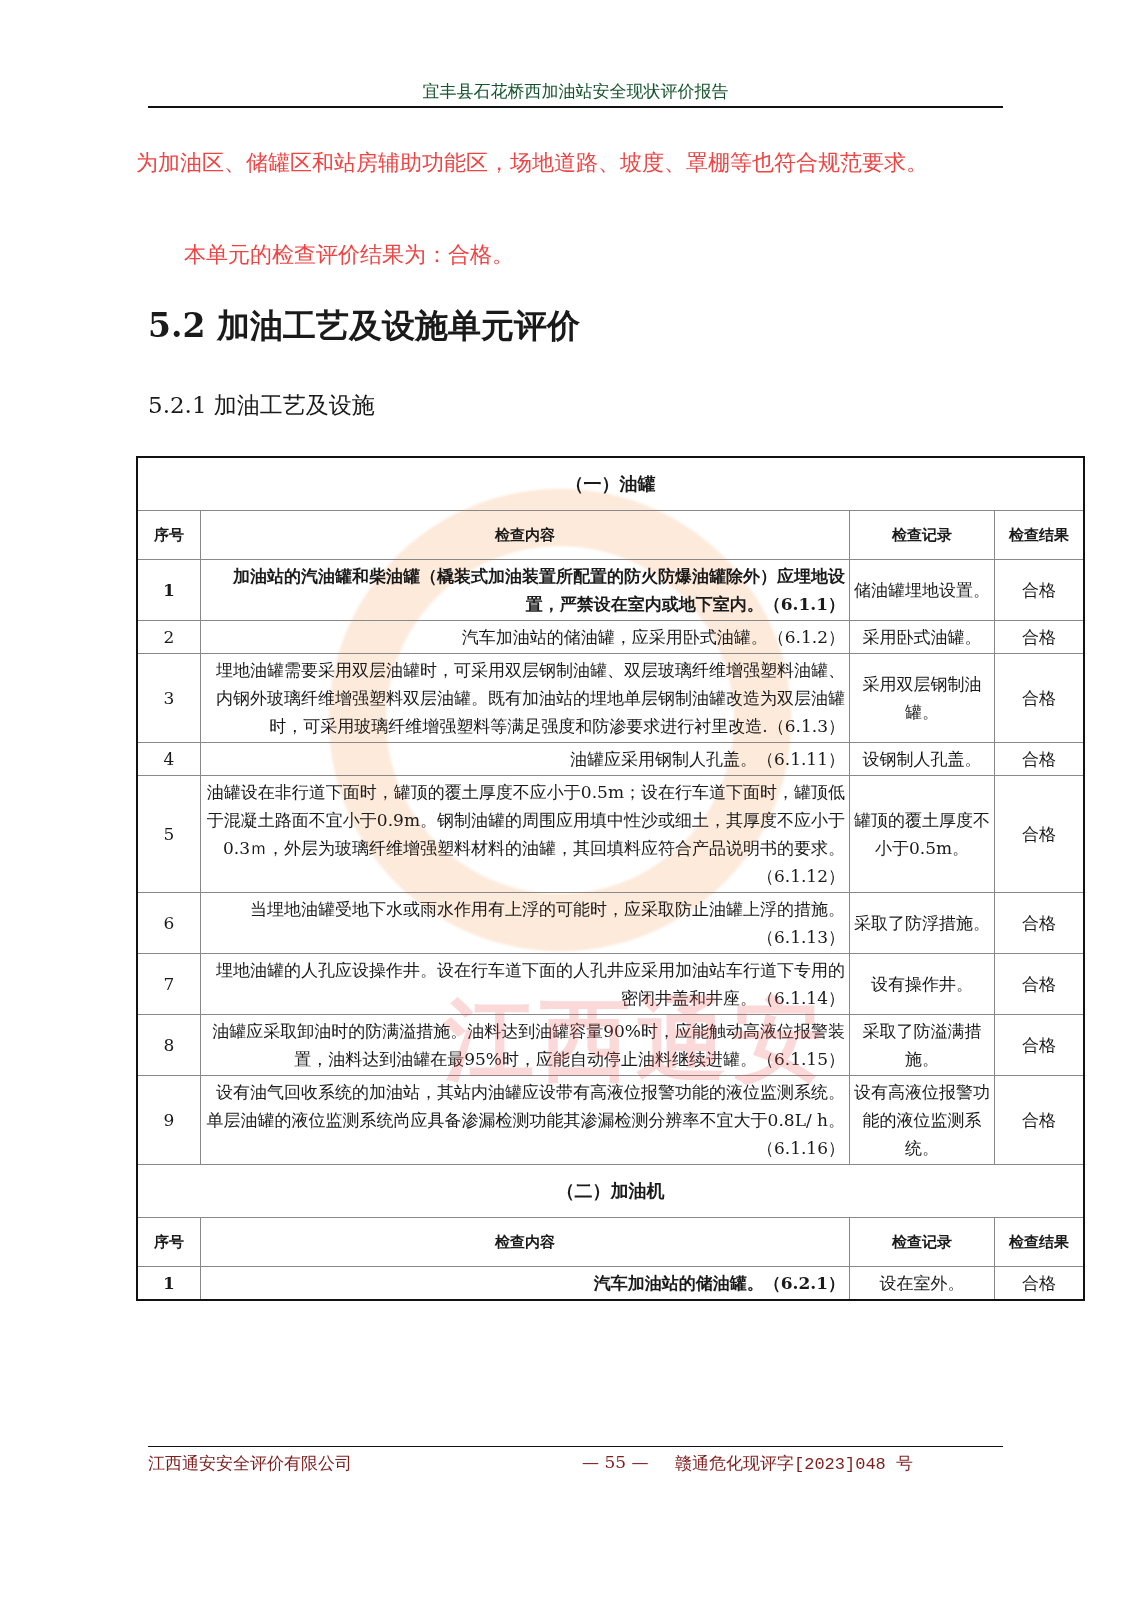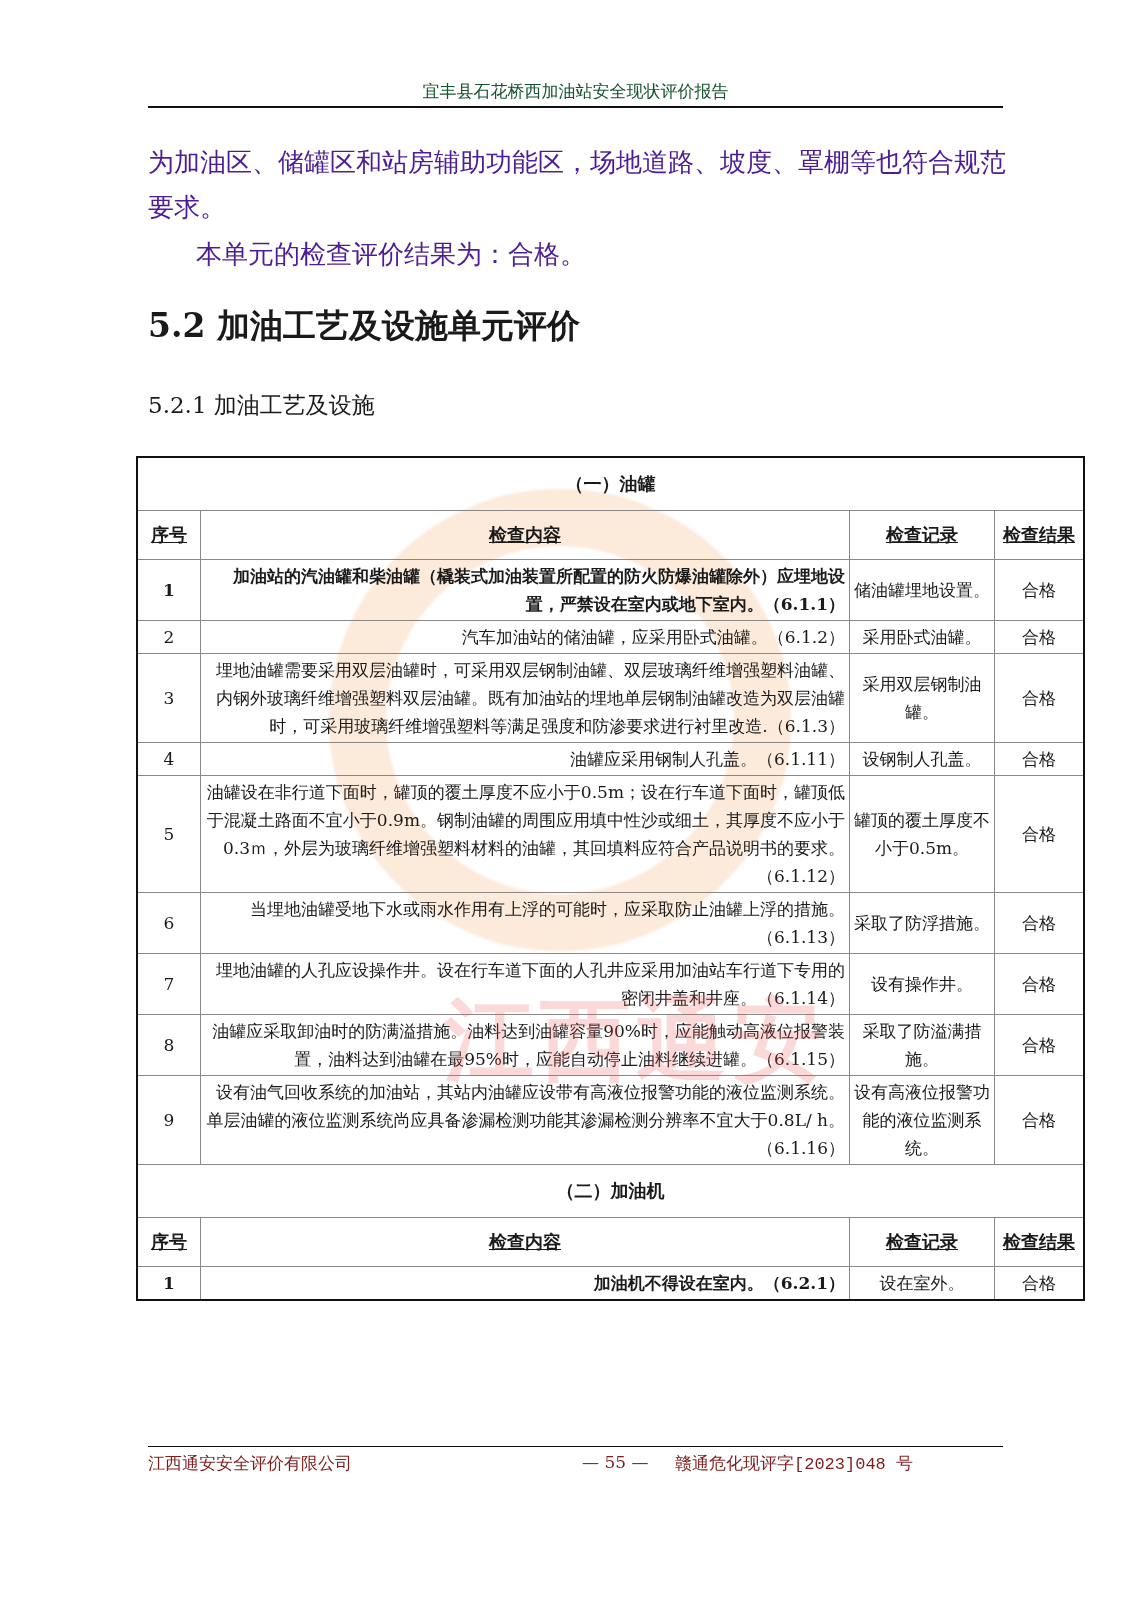--- a/index.html
+++ b/index.html
@@ -1,34 +1,34 @@
 <!DOCTYPE html>
 <html><head>
 <meta charset="utf-8">
 <style>
   html, body { margin: 0; padding: 0; background: #ffffff; }
   body { width: 1131px; height: 1600px; position: relative; overflow: hidden;
          font-family: "DejaVu Serif", "Liberation Serif", serif; color: #1a1a1a; }
   .header-title { position: absolute; left: 148px; width: 855px; top: 80px; text-align: center;
                   font-size: 17px; color: #14532d; }
   .header-rule { position: absolute; left: 148px; width: 855px; top: 106px; border-top: 2px solid #111; }
-  .para { position: absolute; left: 148px; width: 860px; font-size: 26px; line-height: 45px; color: #4c1d95; }
+  .para { position: absolute; left: 136px; width: 860px; font-size: 22px; line-height: 45px; color: #ef4444; }
   .p1 { top: 140px; }
   .p2 { top: 232px; text-indent: 48px; }
   .h2 { position: absolute; left: 148px; top: 304px; font-size: 33px; font-weight: bold; }
   .h3 { position: absolute; left: 148px; top: 390px; font-size: 23px; }
   .watermark { position: absolute; pointer-events: none; }
   .wm-circle { left: 300px; top: 440px; width: 520px; height: 560px; border-radius: 50%;
                background: radial-gradient(circle, rgba(255,255,255,0) 45%, rgba(245,160,90,0.22) 46%, rgba(245,160,90,0.22) 60%, rgba(255,255,255,0) 61%); }
   .wm-text { left: 420px; top: 980px; font-size: 90px; color: rgba(235,80,80,0.22); font-weight: bold; letter-spacing: 6px; margin-left: 24px; }
   table.main { position: absolute; left: 136px; top: 456px; width: 949px; border-collapse: collapse;
                border: 2.5px solid #111; font-size: 17px; }
   table.main td { border: 1px solid #888; padding: 2px 4px; vertical-align: middle; line-height: 28px; }
   .sec-row td { text-align: center; font-weight: bold; height: 48px; font-size: 18px; }
-  .hdr-row td { text-align: center; font-weight: bold; height: 44px; font-size: 18px; text-decoration: underline; }
+  .hdr-row td { text-align: center; font-weight: bold; height: 44px; font-size: 15px; }
   .c-no { width: 54px; text-align: center; }
   .c-content { text-align: right; }
   .c-rec { width: 136px; text-align: center; }
   .c-res { width: 80px; text-align: center; }
   .bold { font-weight: bold; }
   .footer-rule { position: absolute; left: 148px; width: 855px; top: 1446px; border-top: 1.5px solid #111; }
   .footer { position: absolute; top: 1452px; font-size: 17px; color: #7f1d1d; }
   .f-left { left: 148px; }
   .f-mid { left: 582px; }
   .f-right { left: 675px; font-family: Liberation Mono, monospace; }
@@ -115,21 +115,21 @@
         <td colspan="4">（二）加油机</td>
       </tr>
       <tr class="hdr-row">
         <td class="c-no">序号</td>
         <td class="c-content">检查内容</td>
         <td class="c-rec">检查记录</td>
         <td class="c-res">检查结果</td>
       </tr>
       <tr>
         <td class="c-no bold">1</td>
-        <td class="c-content bold">加油机不得设在室内。（6.2.1）</td>
+        <td class="c-content bold">汽车加油站的储油罐。（6.2.1）</td>
         <td class="c-rec">设在室外。</td>
         <td class="c-res">合格</td>
       </tr>
     </tbody>
 </table>
 
 <div class="watermark wm-text">江西通安</div>
 
 <div class="footer-rule"></div>
 <div class="footer f-left">江西通安安全评价有限公司</div>

